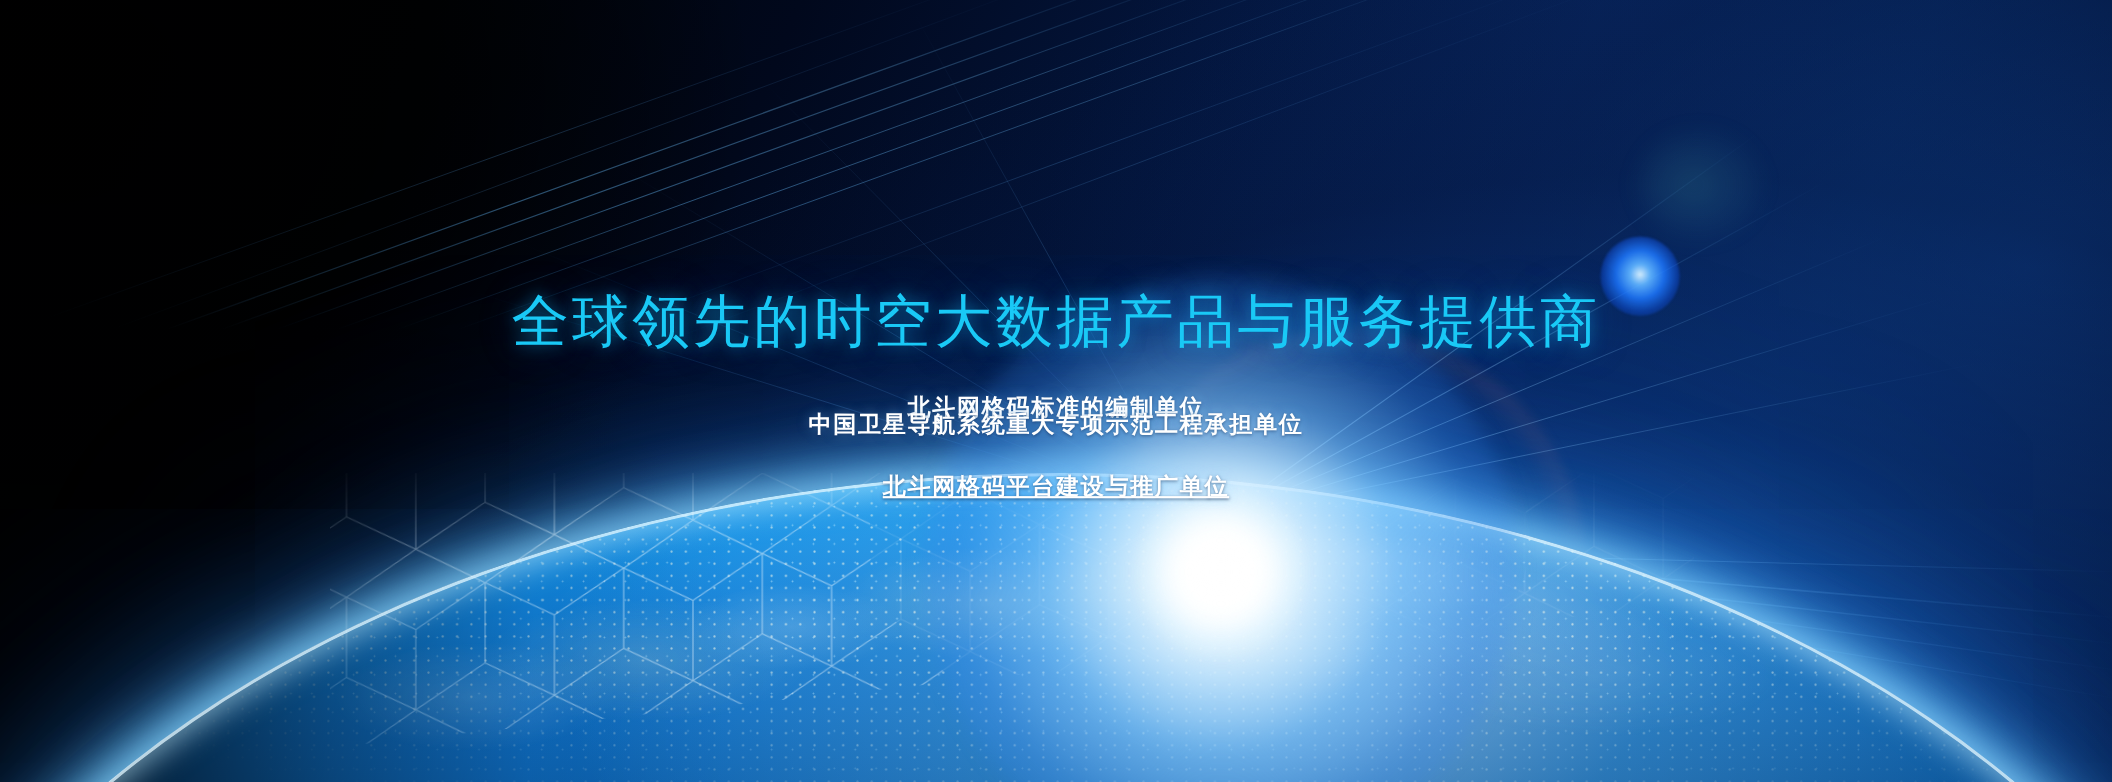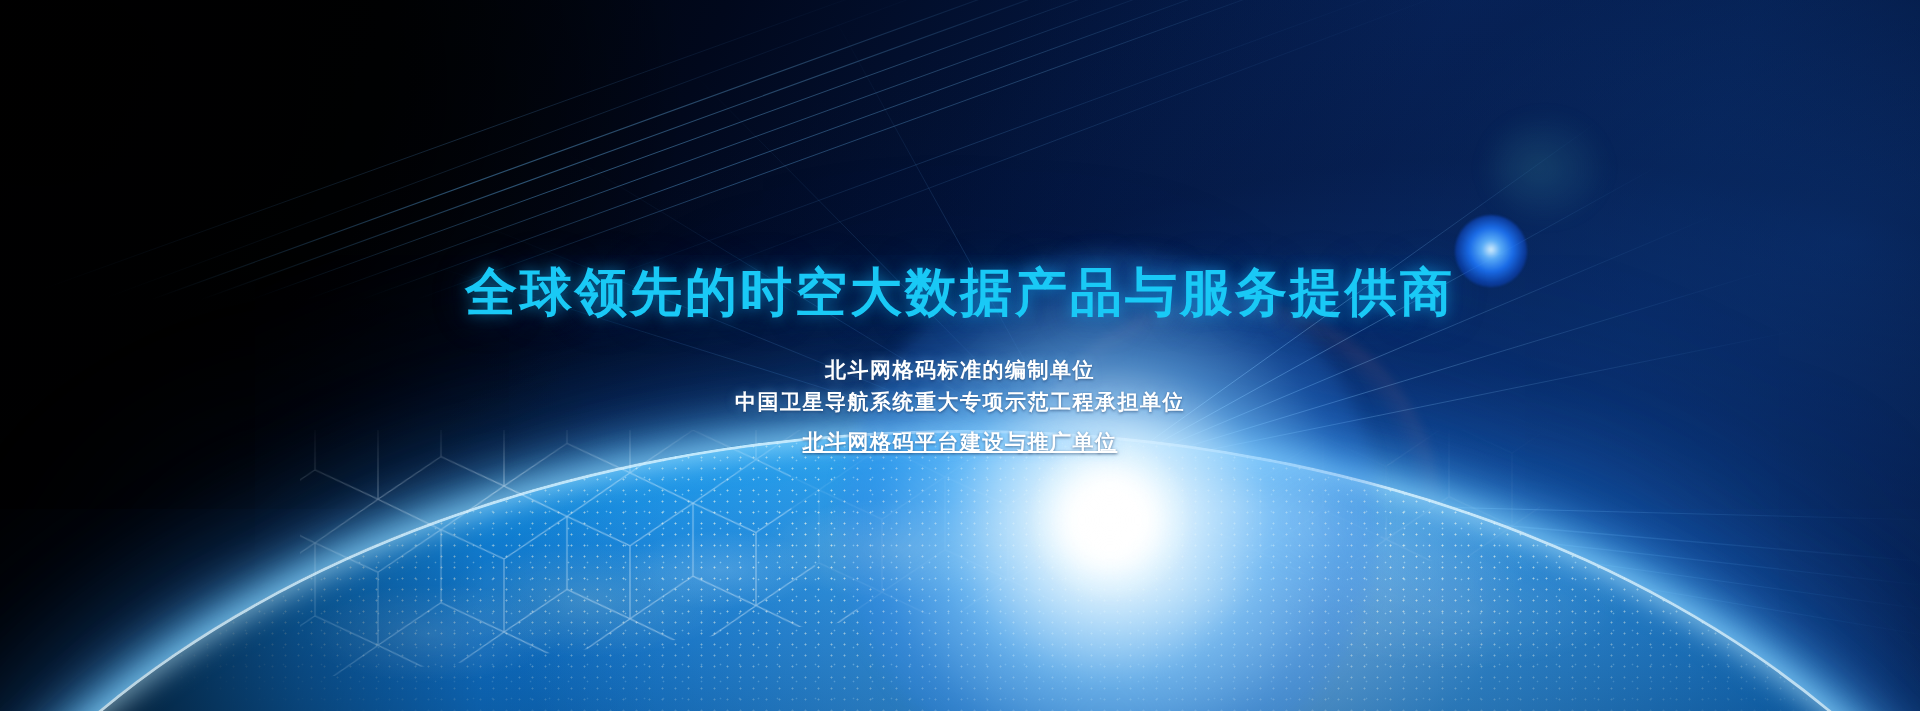--- a/index.html
+++ b/index.html
@@ -272,21 +272,21 @@
     width: 1920px;
     text-align: center;
     z-index: 40;
   }
   .headline {
     position: absolute;
     top: 258px;
     left: 0;
     width: 1920px;
     font-size: 52px;
-    font-weight: bold;
+    font-weight: normal;
     letter-spacing: 3px;
     color: #19c9f6;
     text-shadow:
       0 0 14px rgba(22,180,245,0.55),
       0 0 38px rgba(10,120,220,0.35);
     white-space: nowrap;
   }
   .sub-line {
     position: absolute;
     left: 0;
@@ -294,21 +294,21 @@
     font-size: 21px;
     font-weight: bold;
     letter-spacing: 1.5px;
     color: #ffffff;
     text-shadow:
       0 0 10px rgba(120,200,255,0.5),
       0 1px 3px rgba(0,20,60,0.6);
     white-space: nowrap;
   }
   .sub-1 { top: 356px; }
-  .sub-2 { top: 388px; }
+  .sub-2 { top: 372px; }
   .sub-3 { top: 428px; text-decoration: underline; }
 </style>
 </head>
 <body>
 
 <div id="banner">
 
   <div class="bg-base"></div>
   <div class="bg-vignette"></div>
 

